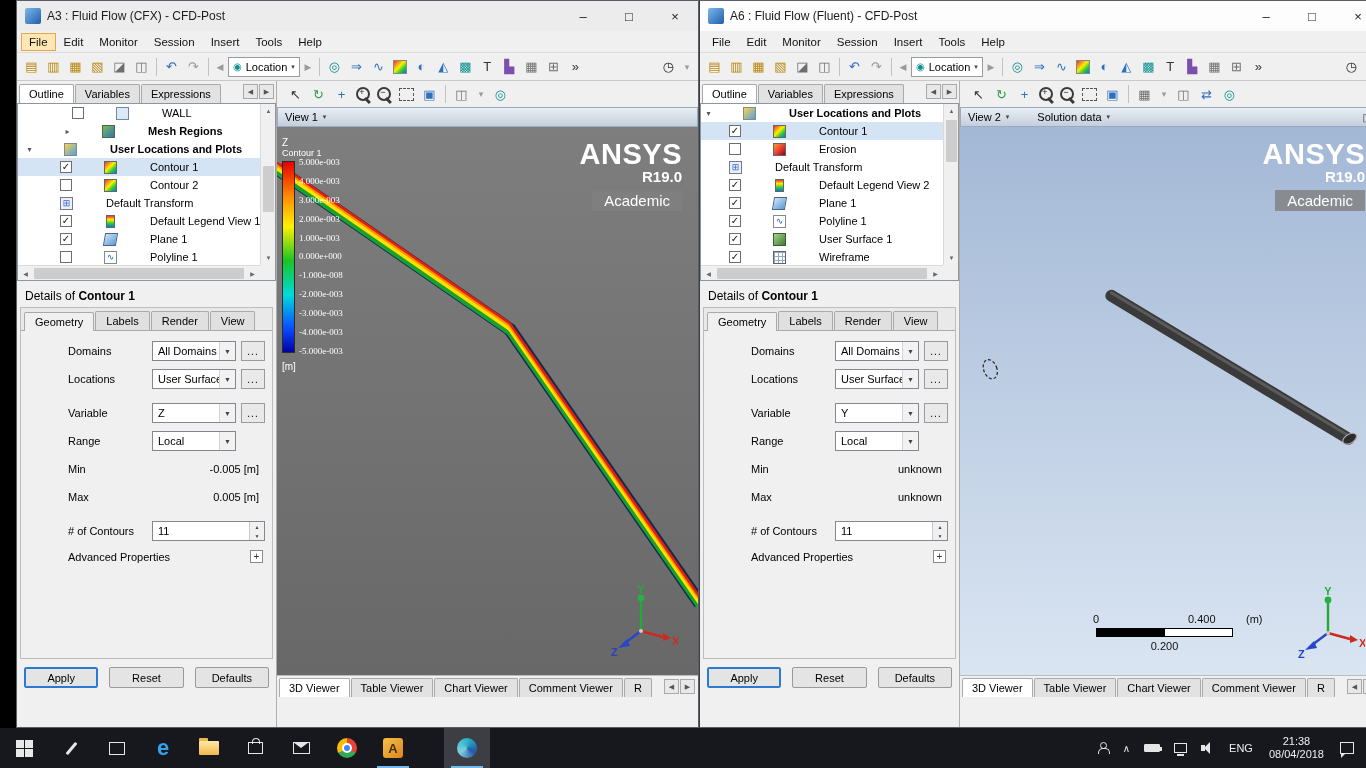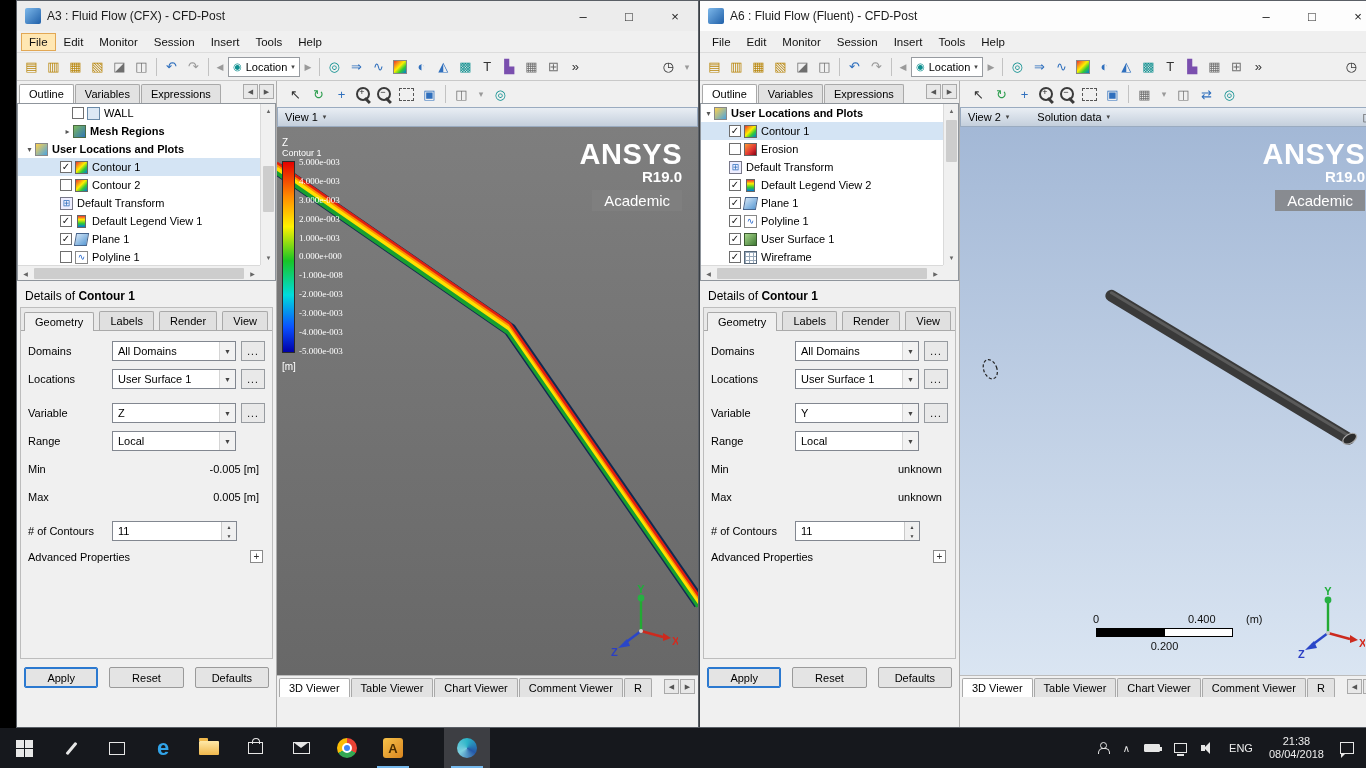--- a/index.html
+++ b/index.html
@@ -35,21 +35,21 @@
 .content{flex:1;display:flex;min-height:0;}
 .left-panel{width:260px;display:flex;flex-direction:column;border-right:1px solid #aeaeae;background:#f0f0f0;}
 .panel-tabs{height:22px;display:flex;align-items:flex-end;padding-left:2px;position:relative;flex:0 0 auto;}
 .ptab{padding:3px 9px;font-size:11px;border:1px solid #a9a9a9;border-bottom:none;background:#e2e2e2;margin-right:1px;border-radius:2px 2px 0 0;white-space:nowrap;}
 .ptab.active{background:#fff;}
 .ptab-nav{position:absolute;right:2px;top:3px;display:flex;gap:1px;}
 .nav-btn{width:15px;height:15px;border:1px solid #a9a9a9;background:#e8e8e8;display:flex;align-items:center;justify-content:center;font-size:7px;color:#555;}
 
 .tree-wrap{height:178px;background:#fff;border:1px solid #8f959c;position:relative;flex:0 0 auto;}
 .tree-body{position:absolute;left:0;top:0;right:15px;bottom:15px;overflow:hidden;}
-.trow{height:18px;display:flex;align-items:center;font-size:11px;white-space:nowrap;}
+.trow{height:18px;display:flex;align-items:center;font-size:11px;white-space:nowrap;gap:29px;}
 .trow.selected{background:#d4e4f4;}
 .trow.bold .tlabel{font-weight:bold;}
 .exp{width:11px;font-size:8px;color:#555;text-align:center;flex:0 0 auto;}
 .cb{width:12px;height:12px;border:1px solid #6e6e6e;background:#fff;display:flex;align-items:center;justify-content:center;font-size:10px;line-height:10px;margin-right:3px;color:#111;flex:0 0 auto;}
 .ticon{width:13px;height:13px;margin-right:4px;display:flex;align-items:center;justify-content:center;font-size:10px;flex:0 0 auto;}
 .ti-region{background:#dce8f4;border:1px solid #6a8aa8;}
 .ti-mesh{background:linear-gradient(135deg,#7fba5c,#2e75b6);border:1px solid #4a6a44;}
 .ti-ulp{background:linear-gradient(135deg,#ffd24d,#4aa3e0);border:1px solid #888;}
 .ti-contour{background:linear-gradient(135deg,#e33,#fe0 45%,#3c3 70%,#07d);border:1px solid #666;}
 .ti-erosion{background:linear-gradient(135deg,#f93,#d33 60%,#801);border:1px solid #666;}
@@ -64,24 +64,24 @@
 .vs-btn.up{top:0;}.vs-btn.down{bottom:0;}
 .vthumb{position:absolute;left:2px;width:11px;background:#cdcdcd;border-radius:1px;}
 .hscroll{position:absolute;left:0;bottom:0;right:15px;height:15px;background:#f0f0f0;border-top:1px solid #dadada;display:flex;align-items:center;}
 .hs-btn{width:15px;height:15px;display:flex;align-items:center;justify-content:center;font-size:6px;color:#666;flex:0 0 auto;}
 .hthumb{height:11px;background:#cdcdcd;border-radius:1px;flex:1;margin:0 1px;}
 .sb-corner{position:absolute;right:0;bottom:0;width:15px;height:15px;background:#f0f0f0;}
 
 .details-header{padding:8px 8px 4px;font-size:12px;flex:0 0 auto;}
 .details-header b{font-weight:bold;}
 .details-box{flex:1;margin:0 3px 2px;border:1px solid #bdbdbd;background:#f0f0f0;display:flex;flex-direction:column;min-height:0;}
-.dtabs{display:flex;padding:3px 3px 0;background:#e9e9e9;border-bottom:1px solid #aaa;flex:0 0 auto;justify-content:space-between;}
+.dtabs{display:flex;padding:3px 3px 0;background:#e9e9e9;border-bottom:1px solid #aaa;flex:0 0 auto;}
 .dtab{padding:3px 10px;font-size:11px;border:1px solid #a9a9a9;border-bottom:none;margin-right:1px;background:#e0e0e0;border-radius:2px 2px 0 0;}
 .dtab.active{background:#f0f0f0;position:relative;top:1px;}
-.fields{flex:1;padding:9px 7px 0;min-height:0;}
+.fields{flex:1;padding:9px 7px 0;min-height:0;margin-left:40px;}
 .frow{display:flex;align-items:center;height:22px;margin-bottom:6px;}
 .frow.gap{margin-top:12px;}
 .flabel{width:84px;font-size:11px;flex:0 0 auto;}
 .dropdown{flex:1;height:20px;border:1px solid #828790;background:#fff;display:flex;align-items:center;padding-left:5px;font-size:11px;min-width:0;}
 .dd-val{flex:1;white-space:nowrap;overflow:hidden;}
 .dd-arrow{width:16px;height:100%;display:flex;align-items:center;justify-content:center;font-size:7px;color:#444;background:#f2f2f2;border-left:1px solid #d5d5d5;flex:0 0 auto;}
 .more-btn{width:24px;height:20px;border:1px solid #979ba0;background:#e9e9e9;font-size:10px;display:flex;align-items:center;justify-content:center;margin-left:5px;flex:0 0 auto;letter-spacing:1px;}
 .spacer26{width:29px;flex:0 0 auto;}
 .rvalue{flex:1;text-align:right;padding-right:6px;font-size:11px;}
 .spin{width:125px;height:20px;border:1px solid #828790;background:#fff;display:flex;align-items:center;padding-left:5px;}

